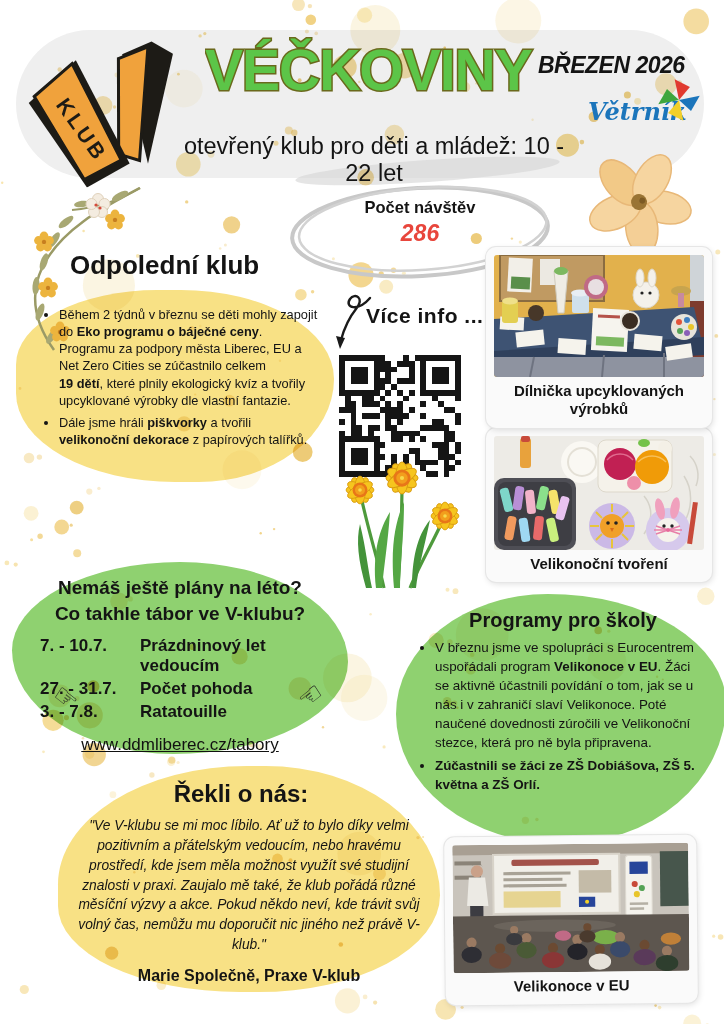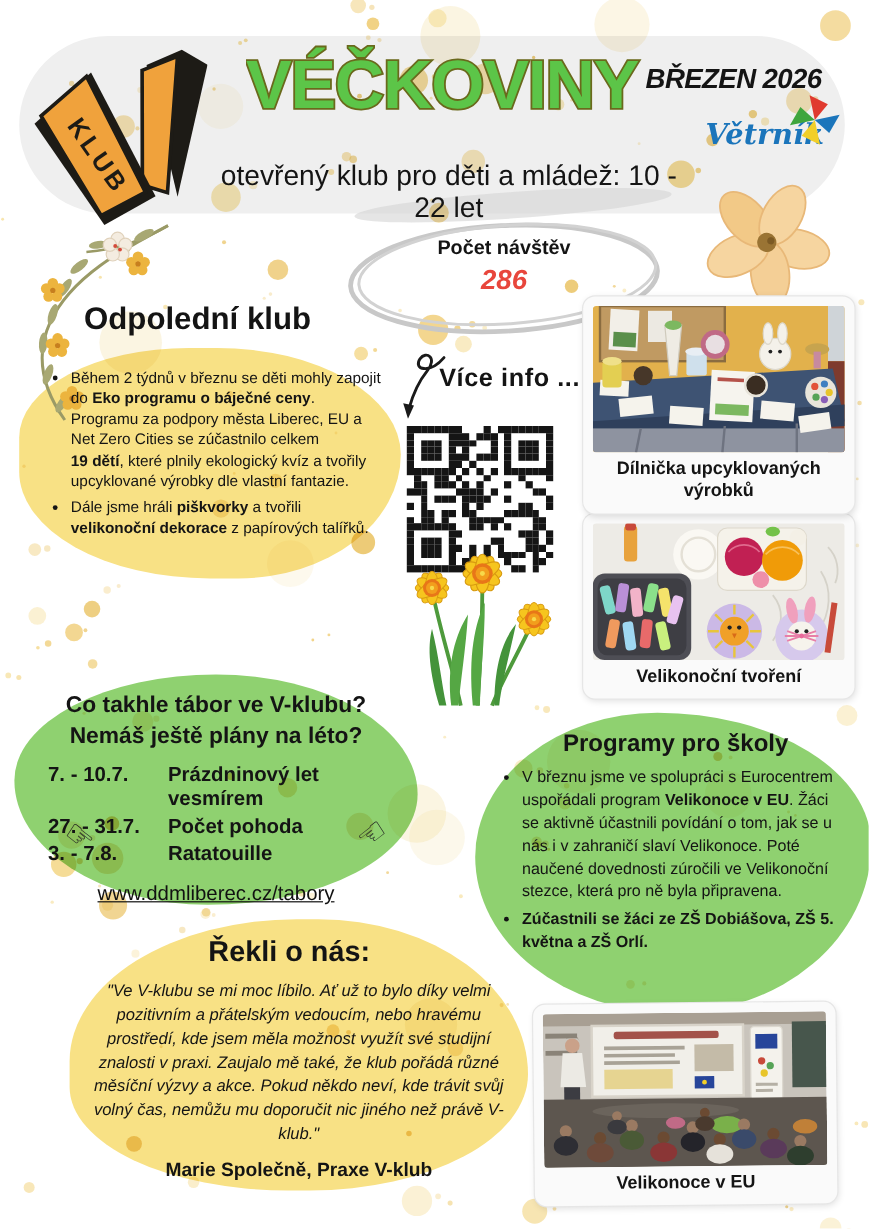--- a/index.html
+++ b/index.html
@@ -891,25 +891,25 @@
             <ellipse rx="14" ry="5.5" transform="rotate(150)"></ellipse>
         </g>
         <circle r="7.5" fill="#e87618"></circle>
           <circle r="5" fill="#f29e1c"></circle>
           <circle r="1.8" fill="#f7d94a"></circle>
       </g>
     </g>
   </svg>
 
   <div class="txt grn-left-text">
+    <div class="camps-h">Nemáš ještě plány na léto?</div>
     <div class="camps-h">Co takhle tábor ve V-klubu?</div>
-    <div class="camps-h">Nemáš ještě plány na léto?</div>
     <div class="camps">
       <span>7. - 10.7.</span>
-      <span>Prázdninový let vesmírem</span>
+      <span>Prázdninový let vedoucím</span>
       <span>27. - 31.7.</span>
       <span>Počet pohoda</span>
       <span>3. - 7.8.</span>
       <span>Ratatouille</span>
     </div>
     <div class="hand hand-left">☞</div>
     <div class="hand hand-right">☜</div>
     <div class="link-row">
       <a class="camps-link">www.ddmliberec.cz/tabory</a>
     </div>

